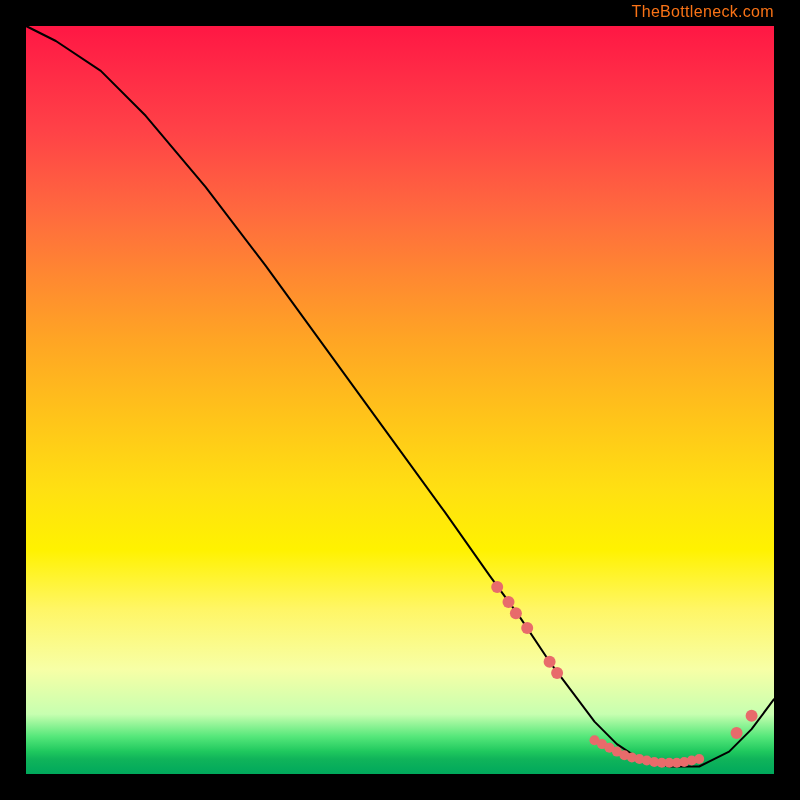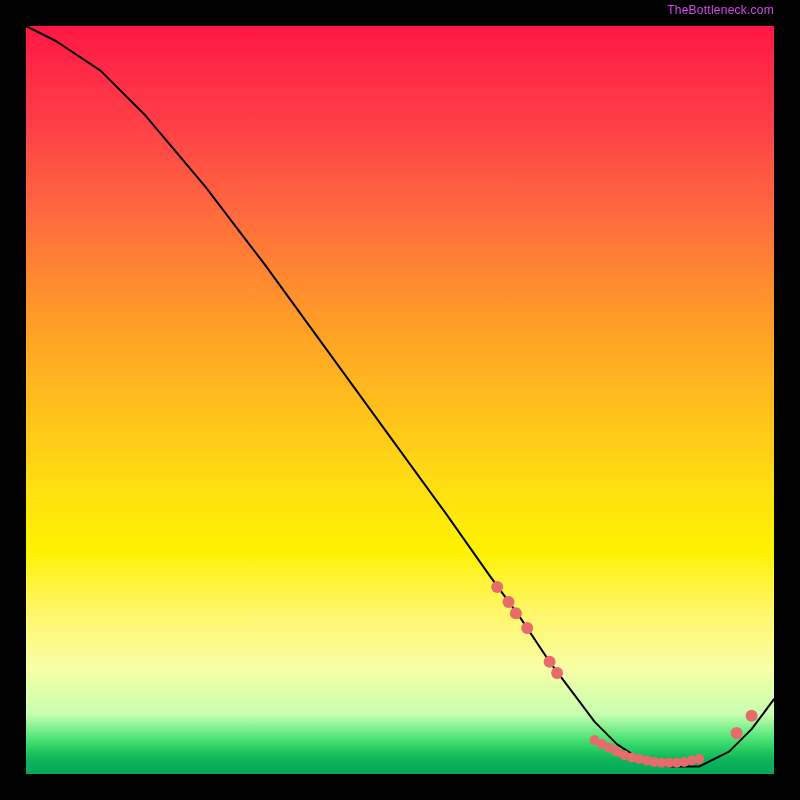--- a/index.html
+++ b/index.html
@@ -41,22 +41,22 @@
       #55e77a 95%,
       #1fc85e 97%,
       #10b45a 98%,
       #00a85c 100%
     );
   }
   .attribution {
     position: absolute;
     top: 3px;
     right: 26px;
-    color: #d946ef;
-    font-size: 12px;
+    color: #f97316;
+    font-size: 16px;
     letter-spacing: 0.02em;
     font-weight: 500;
   }
   svg.curve {
     position: absolute;
     left: 0;
     top: 0;
     width: 748px;
     height: 748px;
     overflow: visible;

